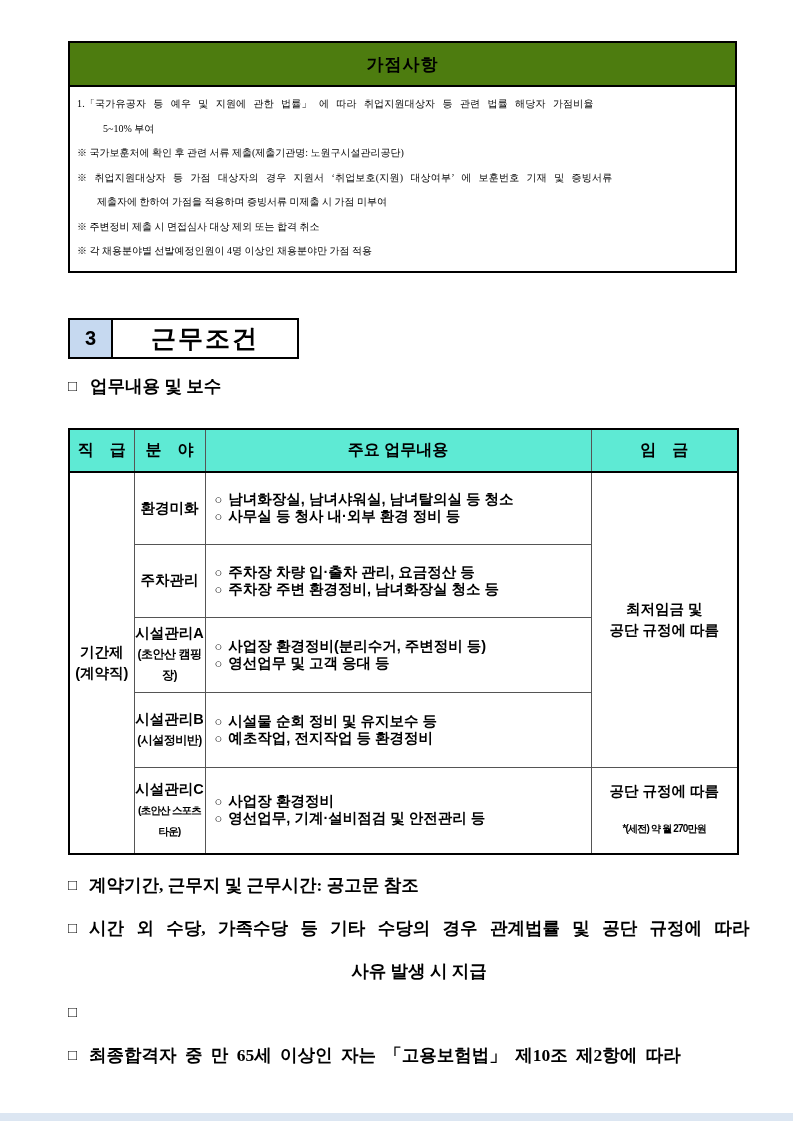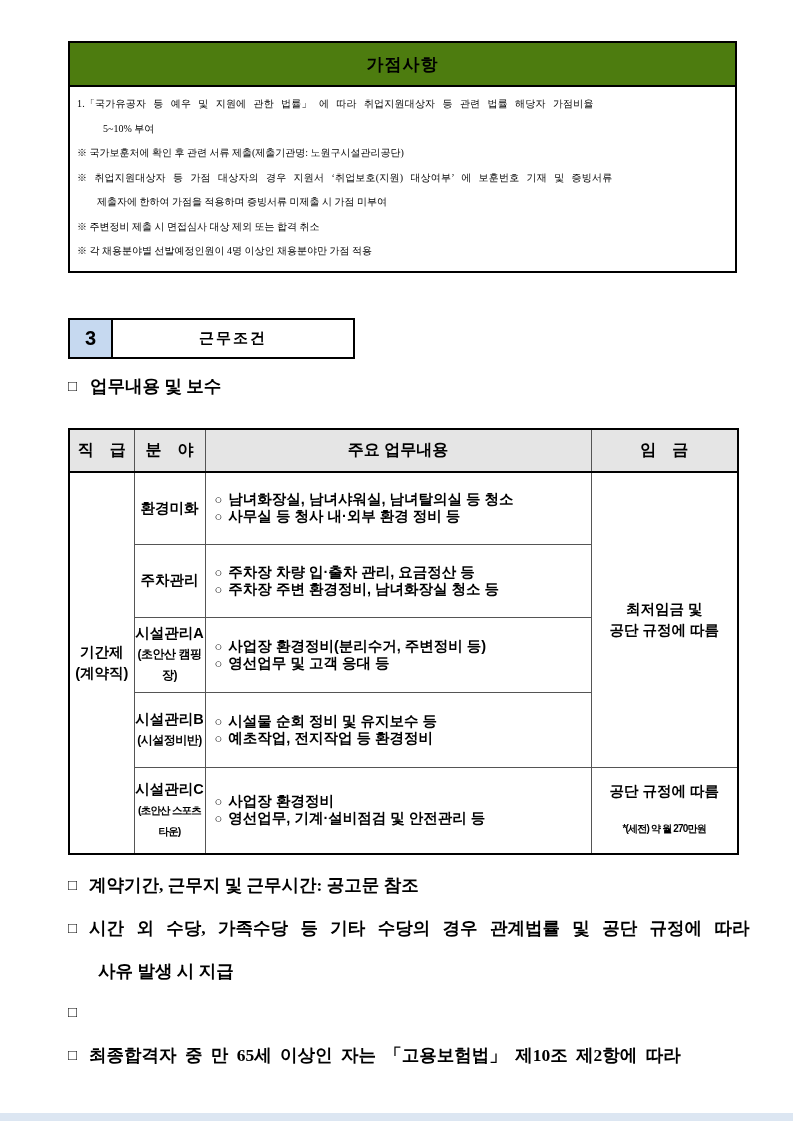--- a/index.html
+++ b/index.html
@@ -23,39 +23,39 @@
   .ws1 { word-spacing:4.5px; letter-spacing:0.2px; }
 
   
   .sec { position:absolute; left:68px; top:318px; display:flex; }
   .sec .num {
     width:45px; height:41px; background:#c6d9f0; border:2px solid #000;
     display:flex; align-items:center; justify-content:center;
     font-size:20px; font-weight:bold;
   }
   .sec .ttl {
-    width:242px; height:41px; border:2px solid #000; border-left:none; background:#fff;
+    width:186px; height:41px; border:2px solid #000; border-left:none; background:#fff;
     display:flex; align-items:center; justify-content:center;
-    font-size:15px; font-weight:bold; letter-spacing:2px;
+    font-size:25px; font-weight:bold; letter-spacing:2px;
   }
 
   
   .subhead {
     position:absolute; left:68px; top:374px;
     font-family:"Liberation Serif", serif; font-size:17.5px; font-weight:bold;
     display:flex; align-items:center;
   }
   .subhead .sq { font-size:15px; font-weight:normal; margin-right:13px; }
 
   
   table.work { position:absolute; left:68px; top:428px; width:669px; border-collapse:collapse; table-layout:fixed; }
   table.work { border:2px solid #000; }
   table.work th, table.work td { border:1px solid #555; }
   table.work th {
-    background:#e5e5e5; height:43px; font-size:16px; font-weight:bold;
+    background:#5eead4; height:43px; font-size:16px; font-weight:bold;
     border-bottom:2px solid #000; white-space:pre; text-align:center;
   }
   table.work td { font-weight:bold; font-size:14.5px; vertical-align:middle; }
   td.cell-grade, td.cell-field, td.cell-wage { text-align:center; line-height:21px; }
   td.cell-field .sub { display:block; font-size:12px; letter-spacing:-0.5px; }
   tr.r5 td.cell-field .sub { font-size:10.5px; letter-spacing:-0.8px; }
   td.cell-duty { padding:4px 2px 4px 9px; }
   td.cell-duty .dln { line-height:16px; white-space:nowrap; }
   td.cell-duty .mk { margin-right:6px; font-size:13px; }
   td.cell-wage { font-size:15px; }
@@ -65,21 +65,21 @@
   tr.r1 td { height:72px; } tr.r2 td { height:73px; }
   tr.r3 td { height:75px; } tr.r4 td { height:75px; } tr.r5 td { height:87px; }
 
   
   .notes {
     position:absolute; left:68px; top:864px; width:672px;
     font-family:"Liberation Serif", serif; font-size:17.5px; font-weight:bold;
   }
   .notes .nln { line-height:42px; white-space:nowrap; display:flex; align-items:baseline; }
   .notes .sq { font-family:"Liberation Sans", sans-serif; font-size:15px; font-weight:normal; margin-right:12px; position:relative; top:-1px; }
-  .notes .cont { padding-left:30px; }
+  .notes .cont { padding-left:30px;justify-content:center; }
   .ws2 { word-spacing:8px; }
   .ws3 { word-spacing:4px; }
 
   
   .footer-bar { position:absolute; left:0; top:1113px; width:793px; height:8px; background:#dce6f2; }
 </style>
 </head>
 <body>
 
 <div class="bonus-box">

